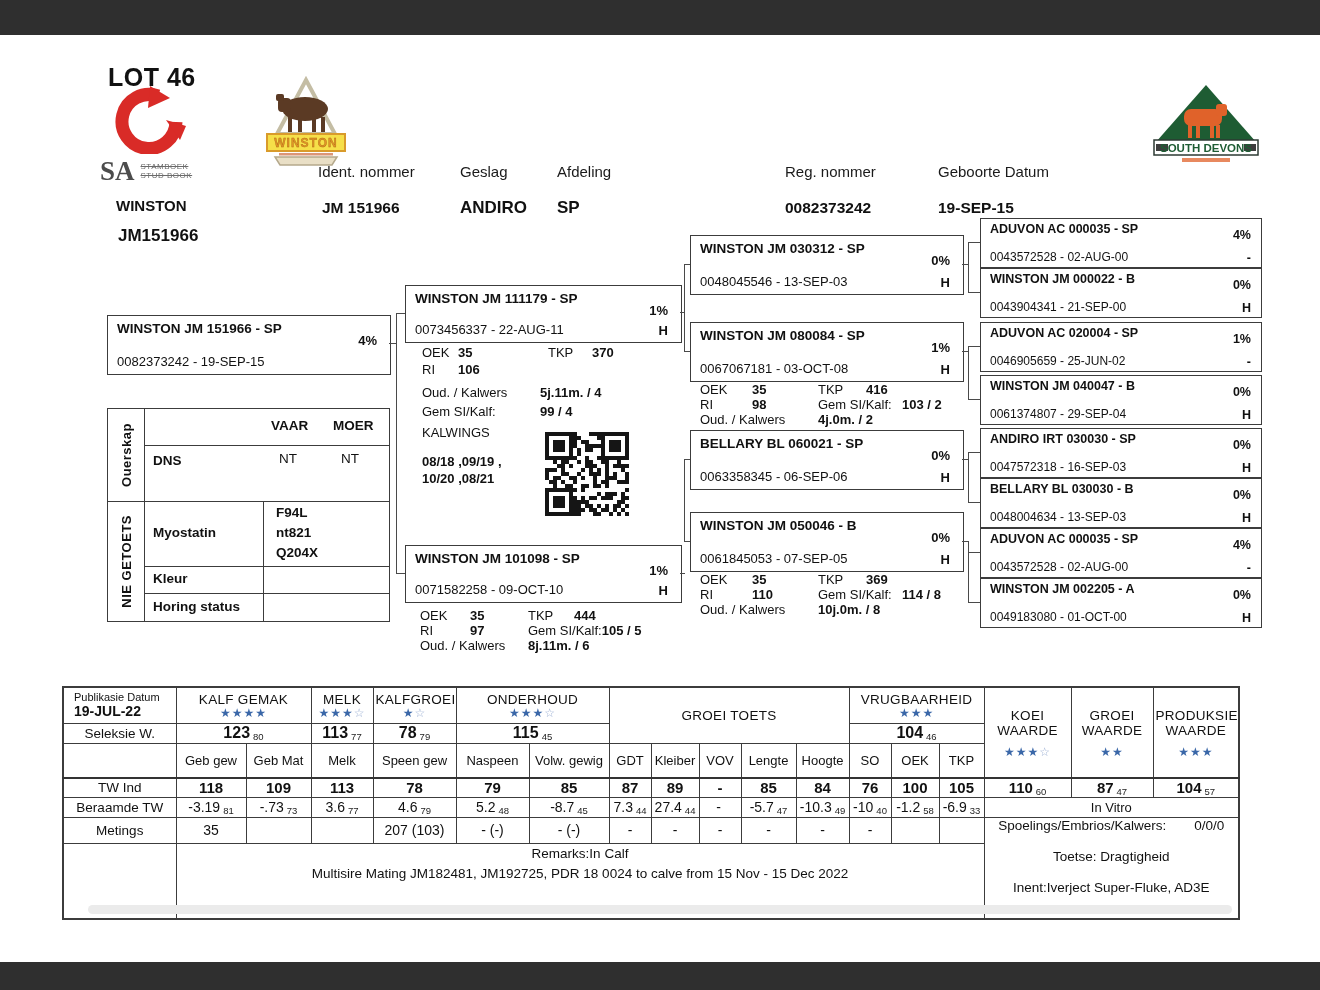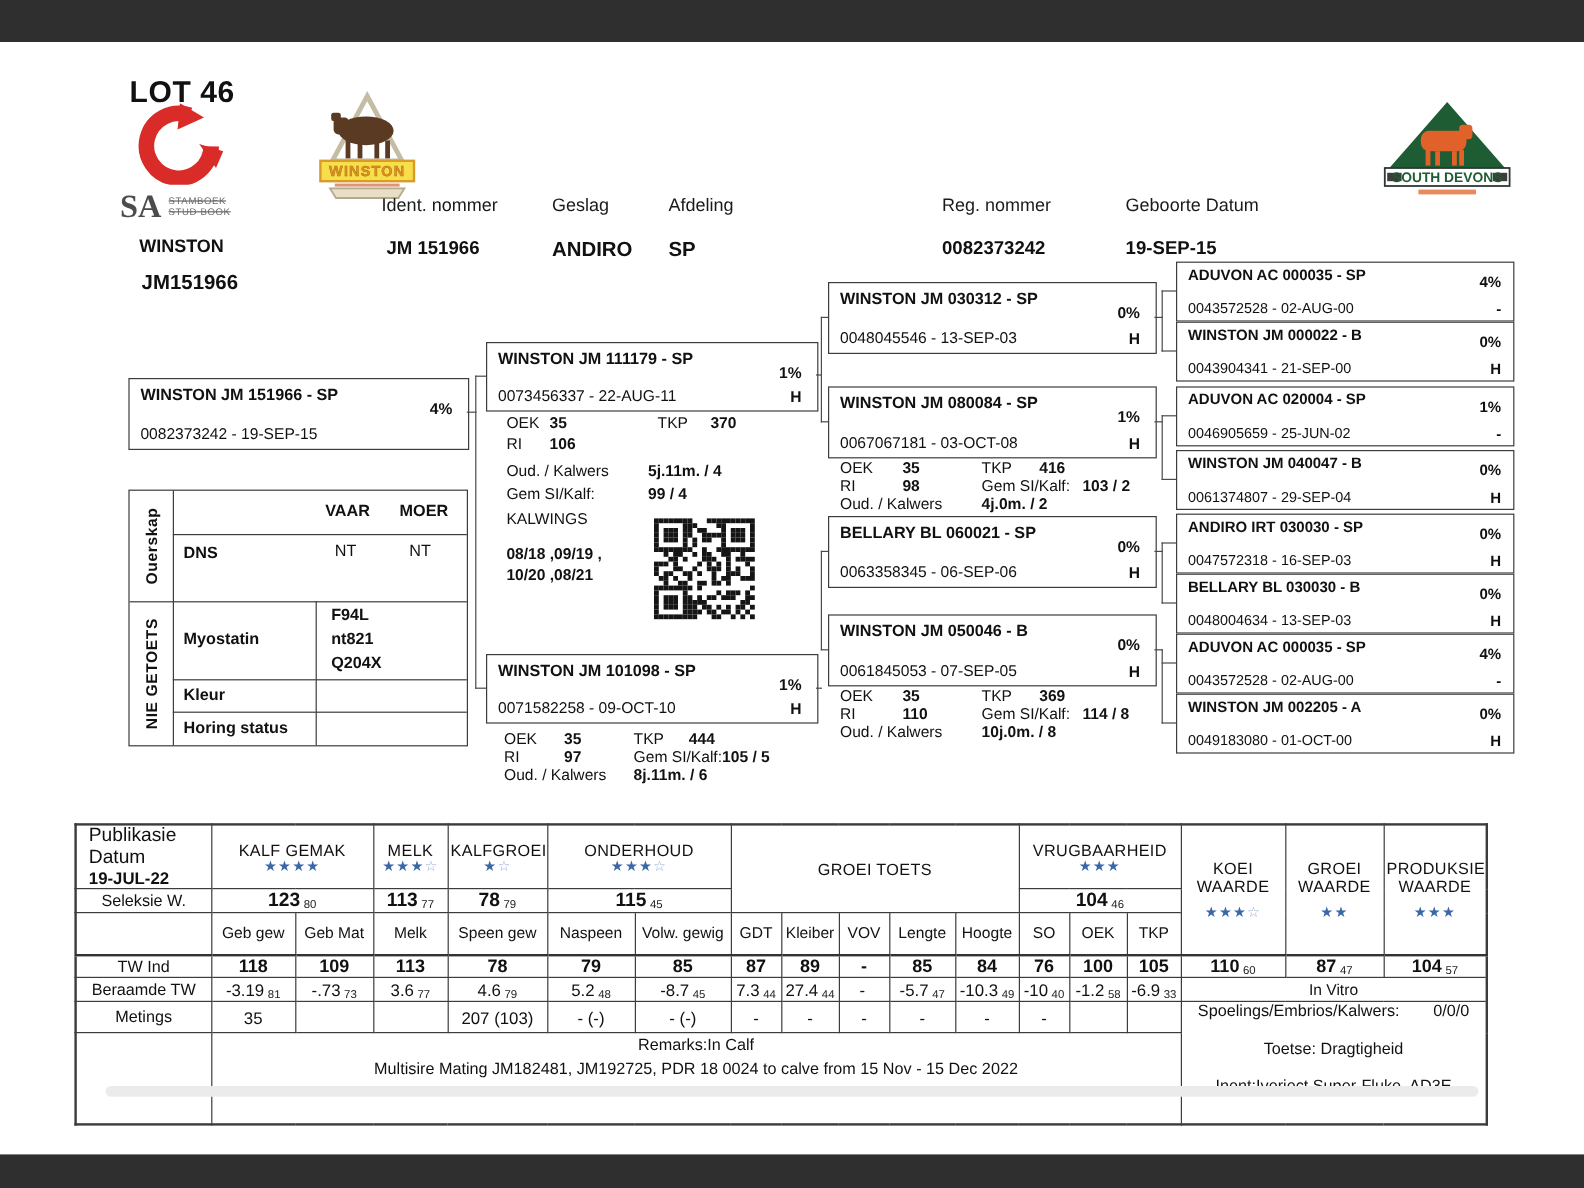--- a/index.html
+++ b/index.html
@@ -625,21 +625,21 @@
       <col style="width:42px">
         <col style="width:48px">
         <col style="width:45px">
         <col style="width:87px">
       <col style="width:82px">
         <col style="width:86px">
     </colgroup>
     <tbody>
         <tr style="height:36px">
       <td class="pubcell">
-        <div style="font-size:16px">Publikasie Datum</div>
+        <div style="font-size:11px">Publikasie Datum</div>
         <div class="b" style="font-size:14px">19-JUL-22</div>
       </td>
       <td colspan="2">
         <div class="grp-label">KALF GEMAK</div>
         <div class="stars"><span class="sf">★★★★</span><span class="se"></span></div>
       </td>
       <td>
         <div class="grp-label">MELK</div>
         <div class="stars"><span class="sf">★★★</span><span class="se">☆</span></div>
       </td>

